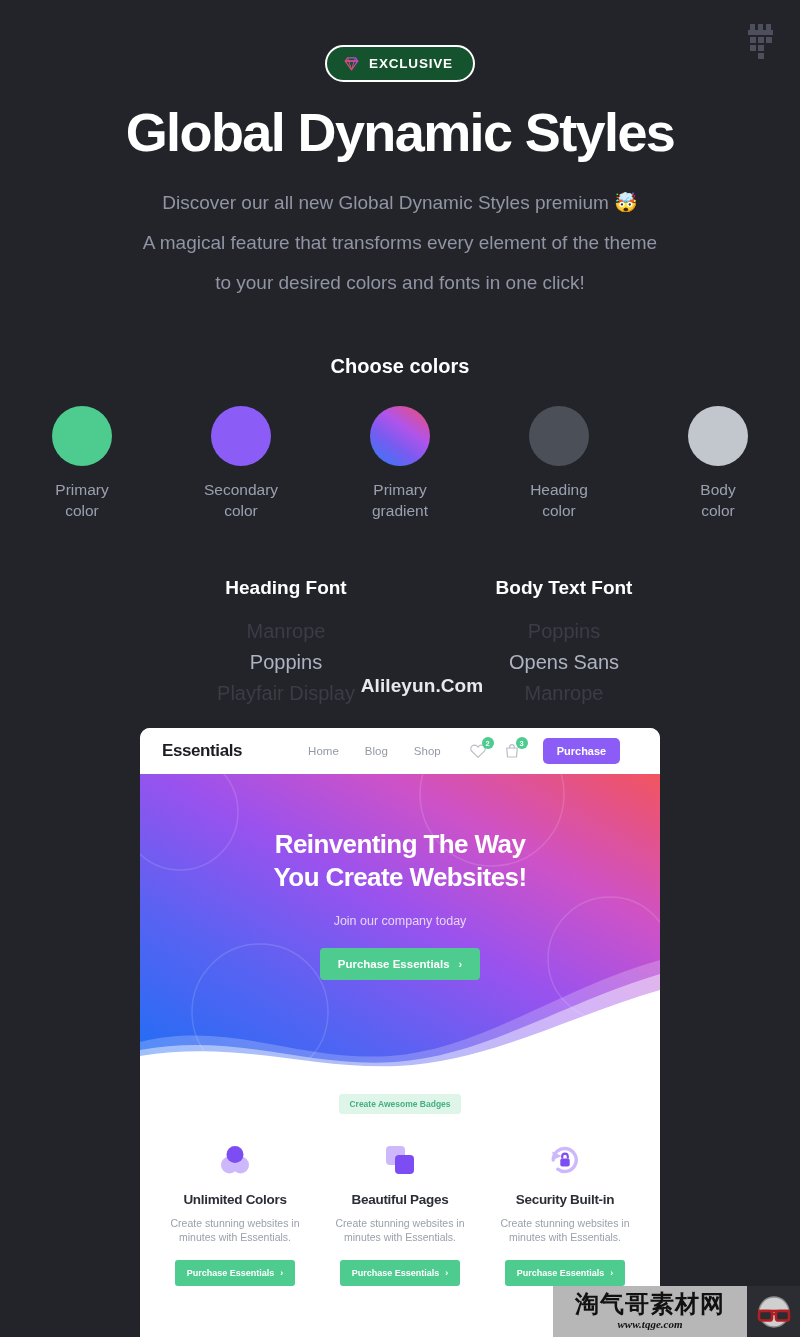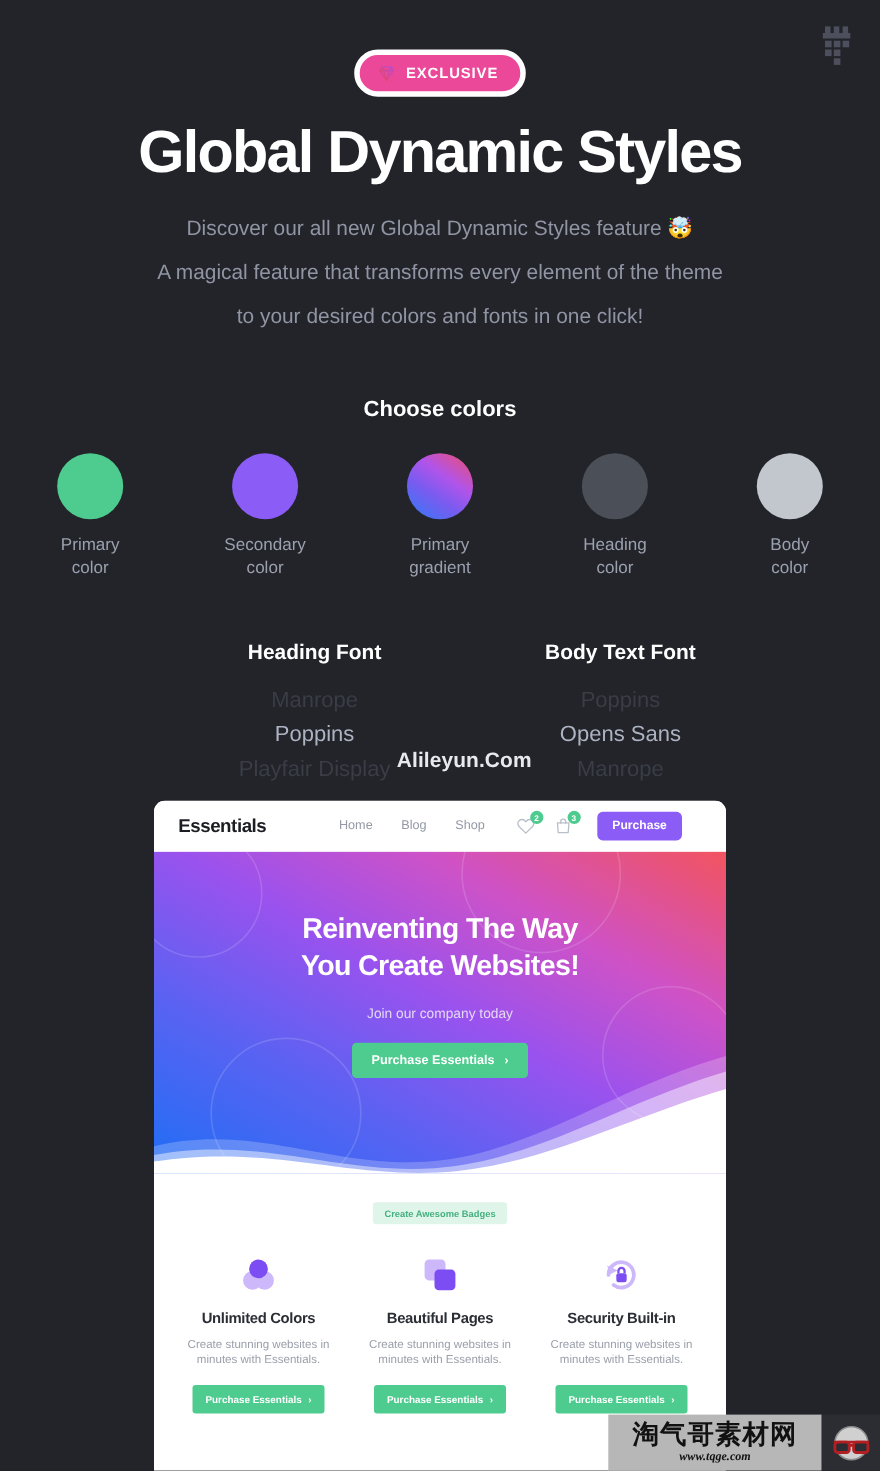--- a/index.html
+++ b/index.html
@@ -12,22 +12,22 @@
   .page { position: relative; width: 800px; height: 1337px; background: #22242a; }
 
   
   .corner-icon { position: absolute; top: 22px; right: 22px; width: 34px; height: 38px; }
   .corner-icon svg { display: block; }
 
   
   .badge-wrap { padding-top: 45px; display: flex; justify-content: center; }
   .badge {
     display: inline-flex; align-items: center; gap: 9px;
-    border: 5px solid #ffffff; border-radius: 22px;
-    padding: 8px 20px 8px 16px; background: #ec4899;
+    border: 2px solid #ffffff; border-radius: 22px;
+    padding: 8px 20px 8px 16px; background: #14532d;
   }
   .badge .gem { width: 17px; height: 17px; display: block; }
   .badge .gem-label {
     color: #ffffff; font-size: 13.5px; font-weight: 700; letter-spacing: .06em;
   }
 
   
   h1.hero-title {
     margin-top: 22px; text-align: center; color: #ffffff;
     font-size: 54px; font-weight: 700; letter-spacing: -1.6px; line-height: 1.05;
@@ -196,21 +196,21 @@
         </svg>
       </span>
       <span class="gem-label">EXCLUSIVE</span>
     </div>
   </div>
 
   <h1 class="hero-title">Global Dynamic Styles</h1>
 
   <div class="hero-sub">
     <div>
-      <span>Discover our all new Global Dynamic Styles feature </span><span class="emoji">🤯</span>
+      <span>Discover our all new Global Dynamic Styles premium </span><span class="emoji">🤯</span>
     </div>
     <div>A magical feature that transforms every element of the theme</div>
     <div>to your desired colors and fonts in one click!</div>
   </div>
 
   <div class="section-title">Choose colors</div>
 
   <div class="swatch-row">
     <div class="swatch-item">
       <div class="swatch-dot" style="background:#4ecb8e"></div>

